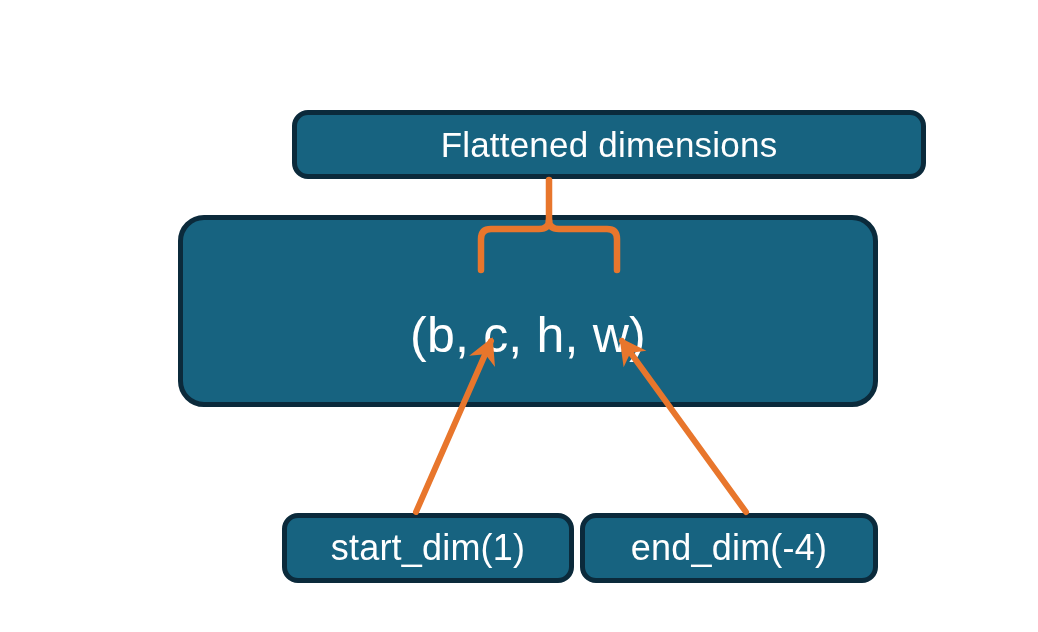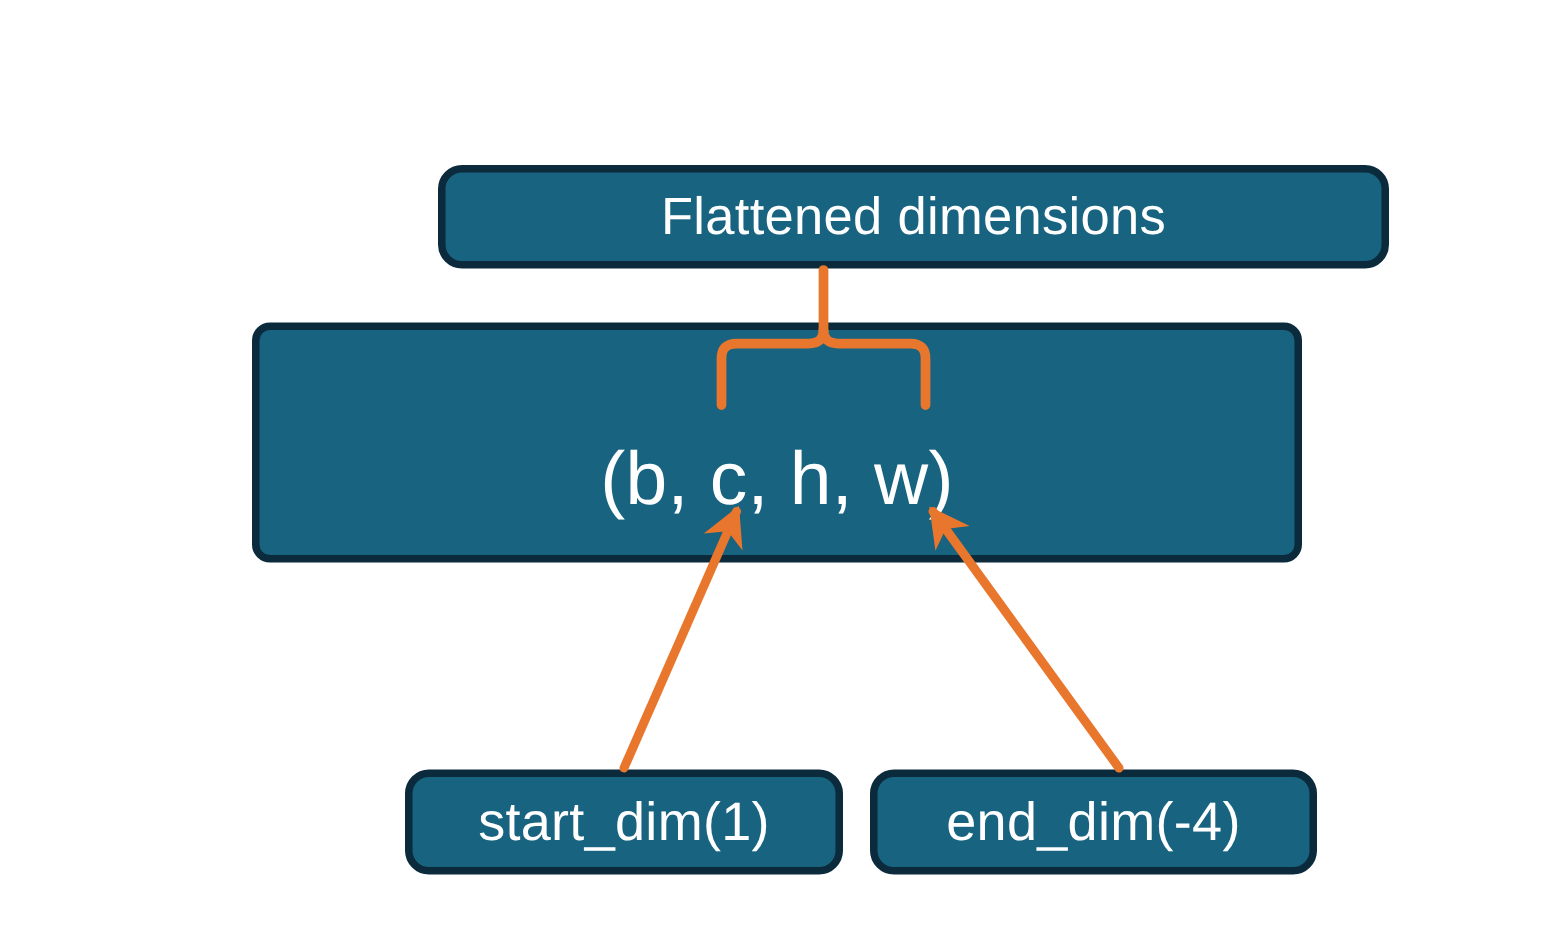--- a/index.html
+++ b/index.html
@@ -47,35 +47,35 @@
     left: 292px;
     top: 90px;
     width: 634px;
     height: 69px;
     border-radius: 16px;
     margin-top: 20px;
   }
   #node-flattened .node-label { font-size: 35px; font-weight: 400; }
 
   #node-shape {
-    left: 168px;
+    left: 178px;
     top: 215px;
     width: 700px;
-    height: 160px;
-    border-radius: 12px;
+    height: 192px;
+    border-radius: 26px;
   }
   #node-shape .node-label {
     font-size: 50px;
     font-weight: 400;
     position: relative;
     top: 24px;
   }
 
   #node-start-dim {
-    left: 270px;
+    left: 282px;
     top: 513px;
     width: 292px;
     height: 70px;
     border-radius: 16px;
   }
   #node-start-dim .node-label { font-size: 36px; font-weight: 400; }
 
   #node-end-dim {
     left: 580px;
     top: 513px;

